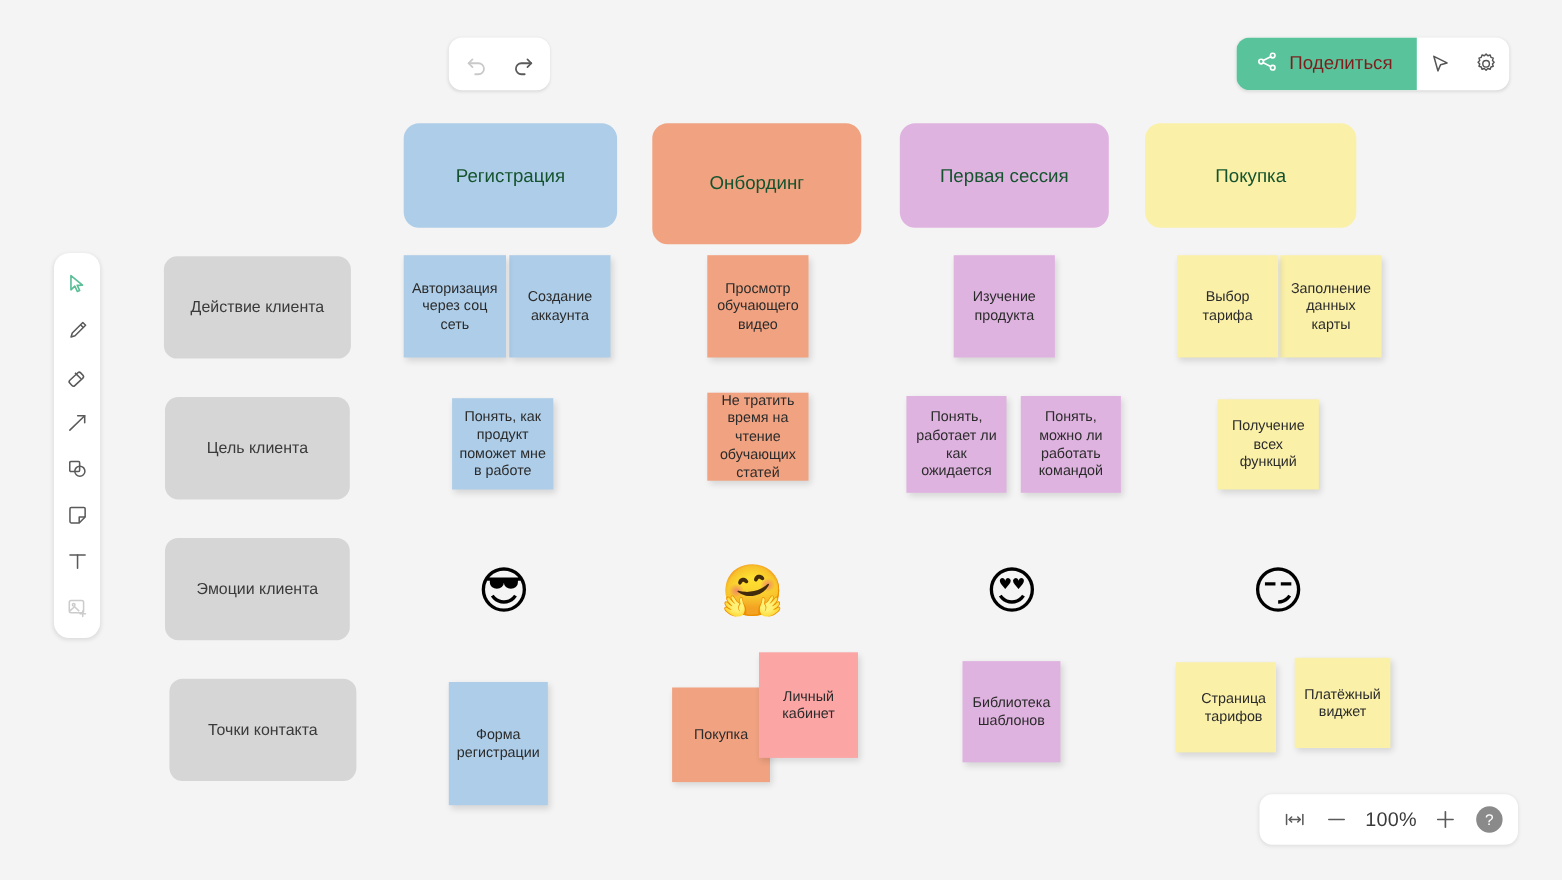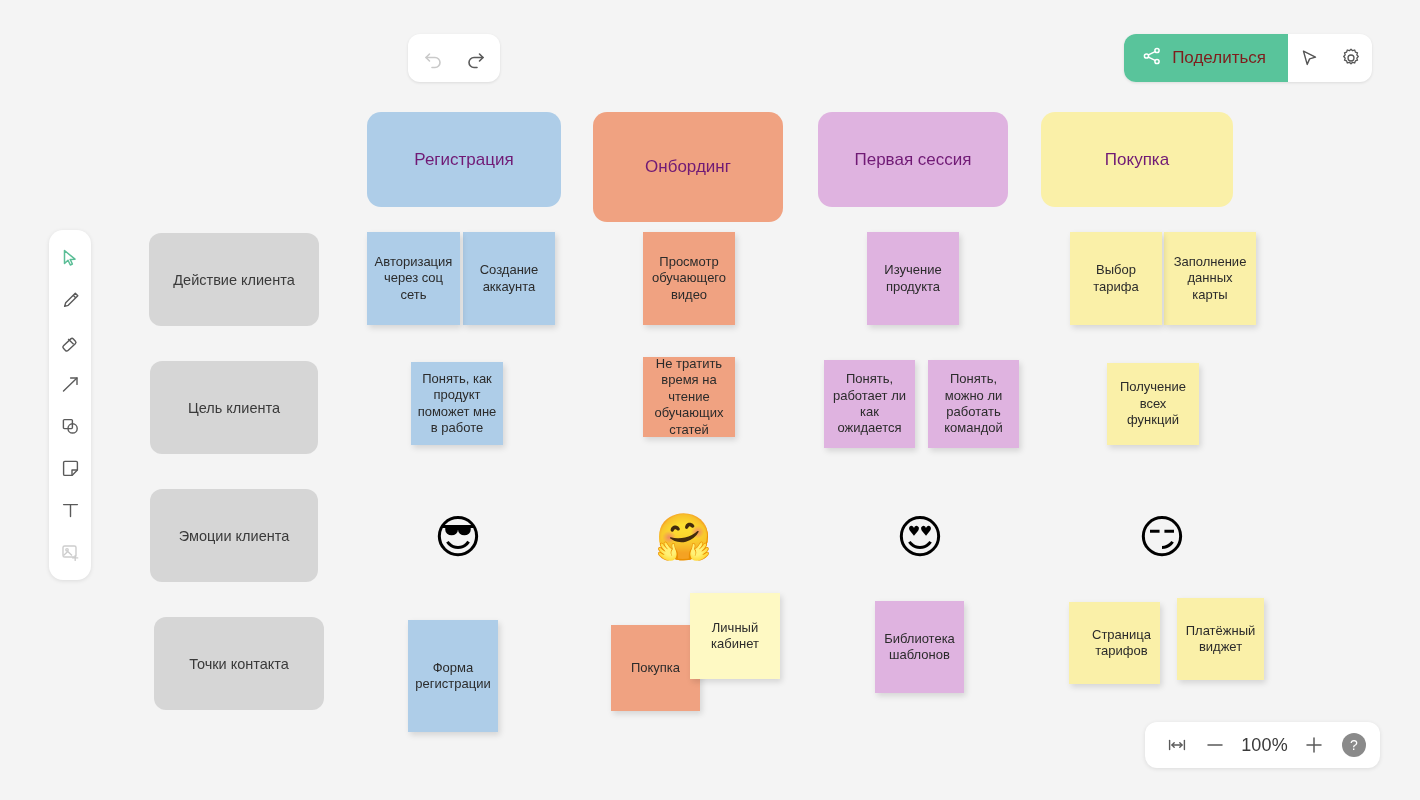--- a/index.html
+++ b/index.html
@@ -72,21 +72,21 @@
 
   
   .lane-label {
     position: absolute; background: #D6D6D6; border-radius: 12px;
     display: flex; align-items: center; justify-content: center;
     font-size: 14.5px; color: #3A3A3A; text-align: center;
   }
   .stage-header {
     position: absolute; border-radius: 14px;
     display: flex; align-items: center; justify-content: center;
-    font-size: 17px; color: #701a75; text-align: center;
+    font-size: 17px; color: #14532d; text-align: center;
   }
   .note {
     position: absolute; display: flex; align-items: center;
     justify-content: center; text-align: center;
     font-size: 13px; line-height: 1.26; color: #2B2B2B;
     padding: 4px 6px; box-shadow: 2px 3px 6px rgba(0,0,0,.13);
     word-break: break-word;
   }
   .emoji {
     position: absolute; font-size: 46px; line-height: 1;
@@ -230,21 +230,21 @@
       <div class="note" style="left: 867px; top: 232px; width: 92px; height: 93px; background: rgb(223, 179, 224); z-index: 1;">Изучение продукта</div>
       <div class="note" style="left: 1070px; top: 232px; width: 92px; height: 93px; background: rgb(250, 240, 168); z-index: 2;">Выбор тарифа</div>
       <div class="note" style="left: 1164px; top: 232px; width: 92px; height: 93px; background: rgb(250, 240, 168); z-index: 1;">Заполнение данных карты</div>
       <div class="note" style="left: 411px; top: 362px; width: 92px; height: 83px; background: rgb(174, 205, 232); z-index: 1;">Понять, как продукт поможет мне в работе</div>
       <div class="note" style="left: 643px; top: 357px; width: 92px; height: 80px; background: rgb(240, 162, 129); z-index: 1;">Не тратить время на чтение обучающих статей</div>
       <div class="note" style="left: 824px; top: 360px; width: 91px; height: 88px; background: rgb(223, 179, 224); z-index: 1;">Понять, работает ли как ожидается</div>
       <div class="note" style="left: 928px; top: 360px; width: 91px; height: 88px; background: rgb(223, 179, 224); z-index: 1;">Понять, можно ли работать командой</div>
       <div class="note" style="left: 1107px; top: 363px; width: 92px; height: 82px; background: rgb(250, 240, 168); z-index: 1;">Получение всех функций</div>
       <div class="note" style="left: 408px; top: 620px; width: 90px; height: 112px; background: rgb(174, 205, 232); z-index: 1;">Форма регистрации</div>
       <div class="note" style="left: 611px; top: 625px; width: 89px; height: 86px; background: rgb(240, 162, 129); z-index: 1;">Покупка</div>
-      <div class="note" style="left: 690px; top: 593px; width: 90px; height: 86px; background: #fef9c3; z-index: 2;">Личный кабинет</div>
+      <div class="note" style="left: 690px; top: 593px; width: 90px; height: 96px; background: #fca5a5; z-index: 2;">Личный кабинет</div>
       <div class="note" style="left: 875px; top: 601px; width: 89px; height: 92px; background: rgb(223, 179, 224); z-index: 1;">Библиотека шаблонов</div>
       <div class="note" style="left: 1069px; top: 602px; width: 91px; height: 82px; background: rgb(250, 240, 168); z-index: 1; padding-left: 20px;">Страница тарифов</div>
       <div class="note" style="left: 1177px; top: 598px; width: 87px; height: 82px; background: rgb(250, 240, 168); z-index: 1;">Платёжный виджет</div>
       <div class="emoji" style="left: 432px; top: 511px; width: 52px; height: 52px;">😎</div>
       <div class="emoji" style="left: 658px; top: 511px; width: 52px; height: 52px;">🤗</div>
       <div class="emoji" style="left: 894px; top: 511px; width: 52px; height: 52px;">😍</div>
       <div class="emoji" style="left: 1136px; top: 511px; width: 52px; height: 52px;">😏</div>
     </div>
 
   <div class="zoombar">

